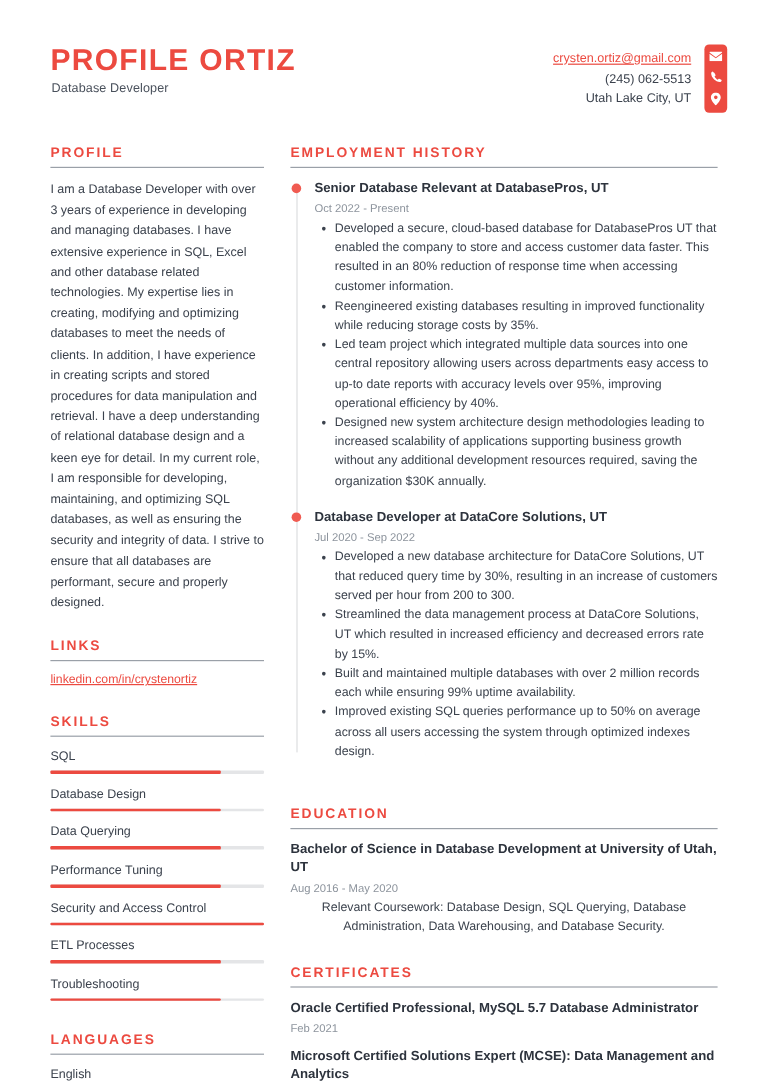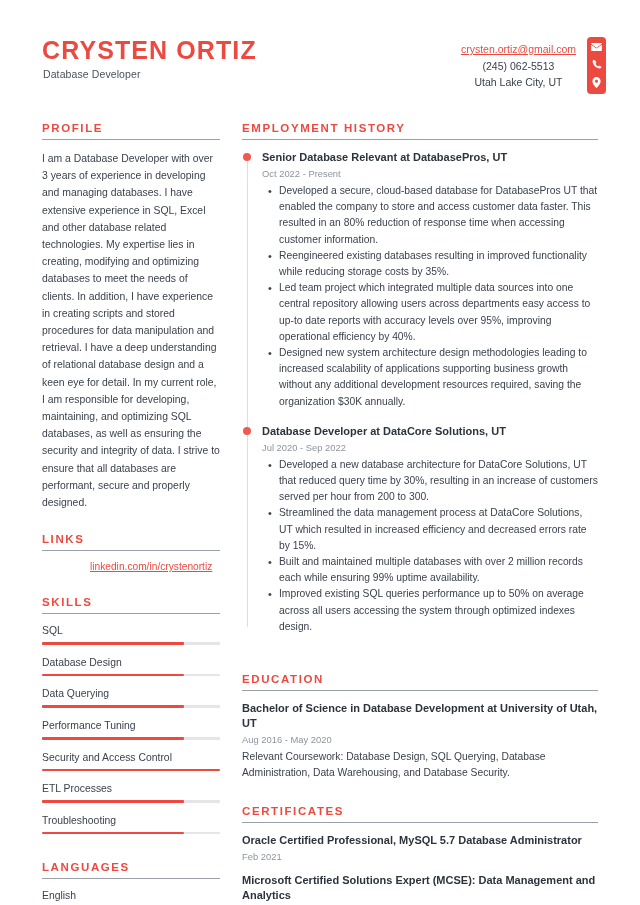--- a/index.html
+++ b/index.html
@@ -41,21 +41,21 @@
     left: 43px;
     top: 68px;
     font-size: 10.5px;
     color: #4a515c;
     letter-spacing: 0.1px;
   }
   .contact-block {
     position: absolute;
     right: 64px;
     top: 41px;
-    text-align: center;
+    text-align: right;
     font-size: 10.5px;
     line-height: 16.5px;
     color: #3b424d;
   }
   .contact-email {
     color: #ec4a40;
     text-decoration: underline;
     display: block;
   }
   .contact-line { display: block; }
@@ -117,21 +117,20 @@
     text-align: left;
   }
 
   
   .link-item {
     font-size: 10.2px;
     color: #ec4a40;
     text-decoration: underline;
     display: block;
     margin-bottom: 2px;
-    margin-left: 48px;
   }
 
   
   .skill-row { margin-bottom: 11px; }
   .skill-name {
     font-size: 10.4px;
     color: #3b424d;
     margin-bottom: 5px;
     line-height: 13px;
   }
@@ -207,34 +206,35 @@
     font-size: 11px;
   }
 
   
   .edu-block { margin-bottom: 2px; }
   .edu-desc {
     font-size: 10.3px;
     line-height: 16.2px;
     color: #3b424d;
     margin: 0;
+    text-align: center;
   }
   .cert-block { margin-bottom: 10px; }
   .cert-block:last-child { margin-bottom: 0; }
 
   .gap-sec { height: 22px; }
   .gap-sec-sm { height: 16px; }
 </style>
 </head>
 <body>
 
 <div class="page">
 
   <div class="header">
-    <div class="name">CRYSTEN ORTIZ</div>
+    <div class="name">PROFILE ORTIZ</div>
     <div class="job-title">Database Developer</div>
 
     <div class="contact-block">
       <a class="contact-email" href="#">crysten.ortiz@gmail.com</a>
       <span class="contact-line">(245) 062-5513</span>
       <span class="contact-line">Utah Lake City, UT</span>
     </div>
 
     <div class="icon-bar">
       <span>

